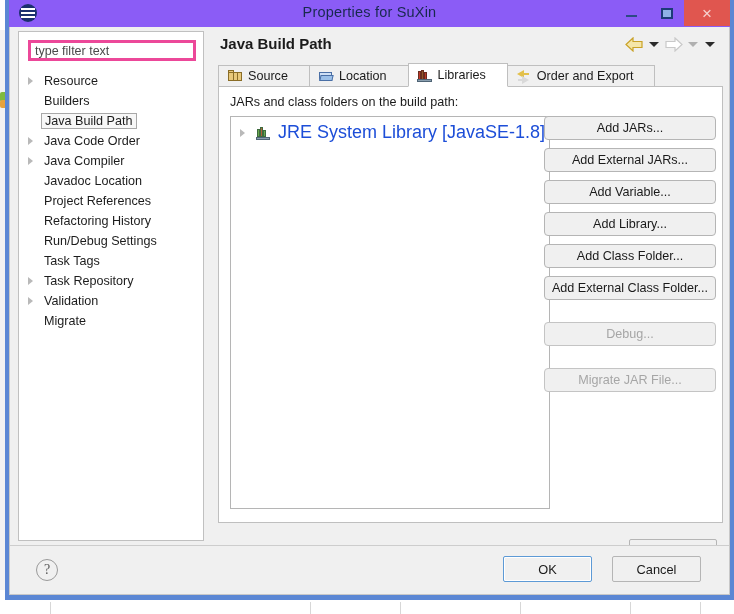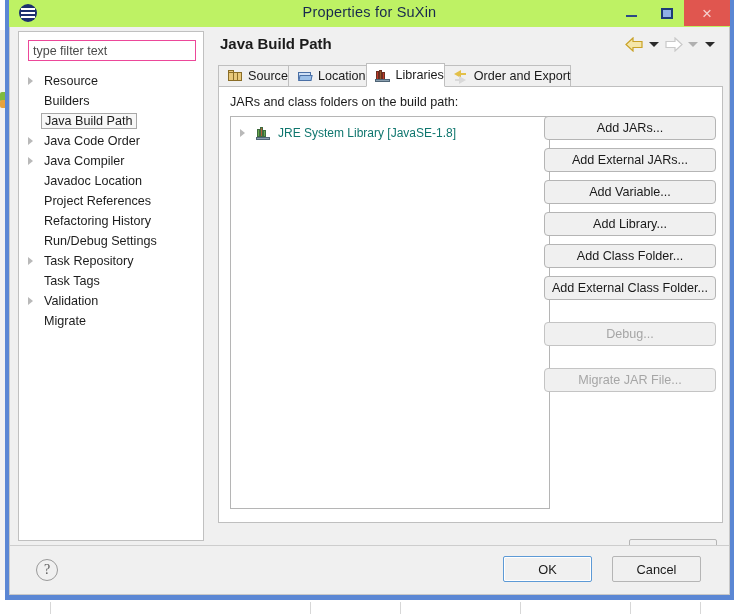--- a/index.html
+++ b/index.html
@@ -69,21 +69,21 @@
     height: 600px;
     background: #5b87d4;
     box-sizing: border-box;
     padding: 0 4px 5px 4px;
   }
 
   
   #titlebar {
     position: relative;
     height: 27px;
-    background: #bef264;
+    background: #8b5cf6;
     display: flex;
     align-items: center;
   }
   .app-icon {
     position: absolute;
     left: 10px;
     top: 4px;
     width: 18px;
     height: 18px;
     border-radius: 50%;
@@ -175,21 +175,21 @@
     border: 1px solid #c0c0c0;
     box-sizing: border-box;
   }
   #filter-input {
     position: absolute;
     left: 9px;
     top: 8px;
     width: 168px;
     height: 21px;
     box-sizing: border-box;
-    border: 1px solid #ec4899;
+    border: 3px solid #ec4899;
     background: #ffffff;
     font-family: "Liberation Sans", sans-serif;
     font-size: 12.5px;
     color: #3b3b3b;
     padding: 0 4px;
     outline: none;
   }
   #filter-input::placeholder { color: #4a4a4a; opacity: 1; }
 
   #tree-list {
@@ -277,21 +277,21 @@
     height: 24px;
     display: flex;
     align-items: flex-end;
     z-index: 3;
   }
   .tab {
     height: 22px;
     display: flex;
     align-items: center;
     gap: 5px;
-    padding: 0 0 0 8px;
+    padding: 0 21px 0 8px;
     font-size: 12.6px;
     color: #1a1a1a;
     background: #f0f0f0;
     border: 1px solid #bfbfbf;
     border-bottom: 1px solid #bfbfbf;
     margin-right: -1px;
     box-sizing: border-box;
     cursor: default;
     white-space: nowrap;
   }
@@ -381,22 +381,22 @@
     border: 1px solid #b5b5b5;
     box-sizing: border-box;
   }
   .jar-row {
     position: relative;
     margin: 6px 0 0 0;
     height: 19px;
     display: flex;
     align-items: center;
     padding-left: 24px;
-    font-size: 12px;
-    color: #0f766e;
+    font-size: 18px;
+    color: #1d4ed8;
     cursor: default;
   }
   .jar-row .twisty {
     position: absolute;
     left: 9px;
     top: 6px;
     width: 0; height: 0;
     border-left: 5px solid #b9b9b9;
     border-top: 4px solid transparent;
     border-bottom: 4px solid transparent;
@@ -565,25 +565,25 @@
           <div class="tree-item">
             <span class="lbl">Project References</span>
           </div>
           <div class="tree-item">
             <span class="lbl">Refactoring History</span>
           </div>
           <div class="tree-item">
             <span class="lbl">Run/Debug Settings</span>
           </div>
           <div class="tree-item">
+            <span class="lbl">Task Tags</span>
+          </div>
+          <div class="tree-item">
             <span class="twisty"></span>
             <span class="lbl">Task Repository</span>
-          </div>
-          <div class="tree-item">
-            <span class="lbl">Task Tags</span>
           </div>
           <div class="tree-item">
             <span class="twisty"></span>
             <span class="lbl">Validation</span>
           </div>
           <div class="tree-item">
             <span class="lbl">Migrate</span>
           </div>
         </div>
     </div>

